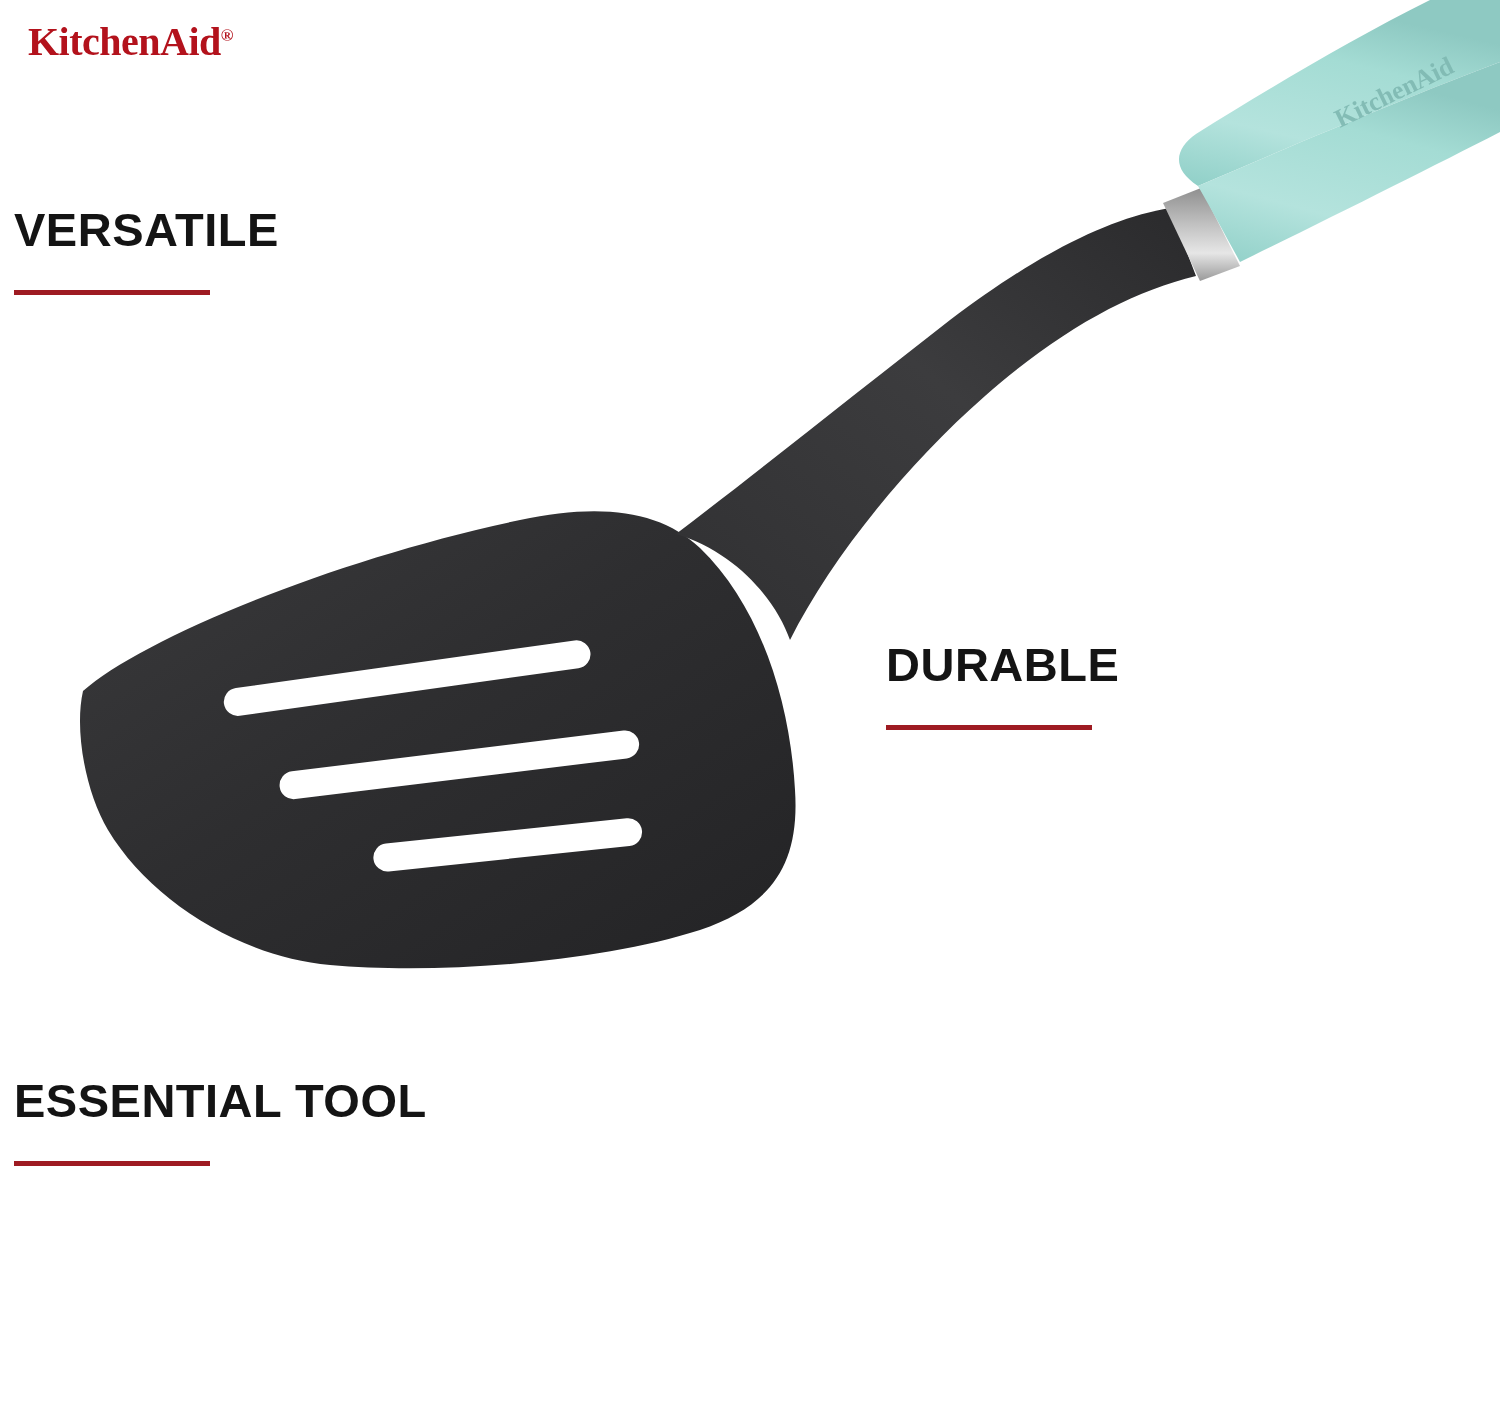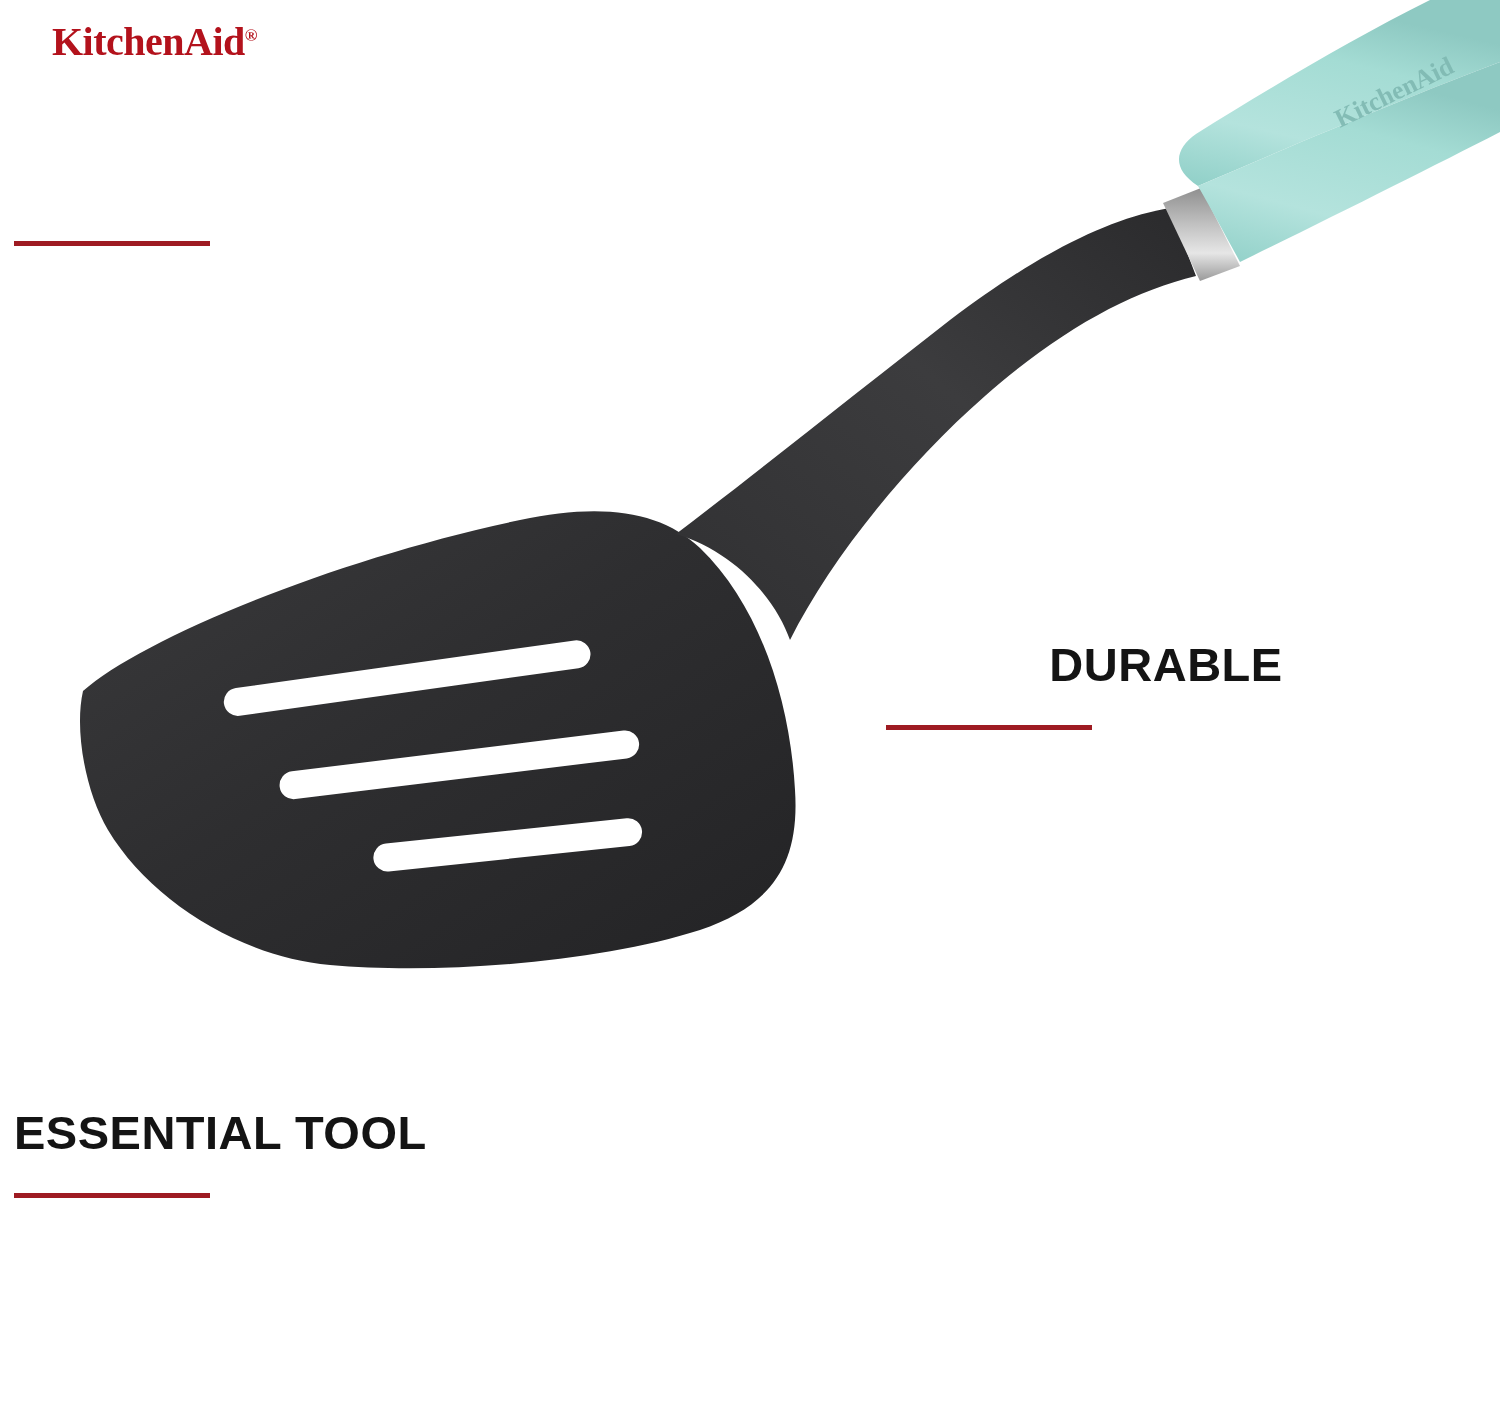--- a/index.html
+++ b/index.html
@@ -20,21 +20,20 @@
   .brand {
     position: absolute;
     left: 28px;
     top: 18px;
     font-family: "Liberation Serif", serif;
     font-weight: bold;
     font-size: 40px;
     letter-spacing: -0.5px;
     color: #b3121c;
     white-space: nowrap;
-    margin-left: 24px;
   }
   .brand .reg {
     font-size: 17px;
     vertical-align: super;
     font-weight: bold;
   }
 
   
   .feature {
     position: absolute;
@@ -57,22 +56,22 @@
   }
   .feature .f-body {
     font-family: "Liberation Sans", sans-serif;
     font-size: 37px;
     line-height: 1.52;
     color: #1b1b1b;
     font-weight: 400;
   }
 
   #feat-versatile   { left: 14px;  top: 205px;  width: 620px; }
-  #feat-durable     { left: 886px; top: 640px;  width: 560px; text-align: center; }
-  #feat-essential   { left: 14px;  top: 1076px; width: 640px; margin-top: 32px; }
+  #feat-durable     { left: 886px; top: 640px;  width: 560px; }
+  #feat-essential   { left: 14px;  top: 1076px; width: 640px; }
 
   #feat-durable .f-rule { width: 206px; }
 
   
   .product {
     position: absolute;
     left: 0; top: 0;
     width: 1500px; height: 1402px;
     pointer-events: none;
   }
@@ -155,20 +154,21 @@
       <text x="1340" y="128" transform="rotate(-26 1340 128)" font-family="Liberation Serif, serif" font-size="26" font-weight="bold" fill="#7fb9b2" opacity="0.9">KitchenAid</text>
     </g>
   </svg>
 </div>
 
 <div class="brand">
   <span>KitchenAid</span><span class="reg">®</span>
 </div>
 
 <div class="feature" id="feat-versatile">
+  <div class="f-title">VERSATILE</div>
   <div class="f-rule"></div>
 </div>
 
 <div class="feature" id="feat-durable">
   <div class="f-title">DURABLE</div>
   <div class="f-rule"></div>
 </div>
 
 <div class="feature" id="feat-essential">
   <div class="f-title">ESSENTIAL TOOL</div>

